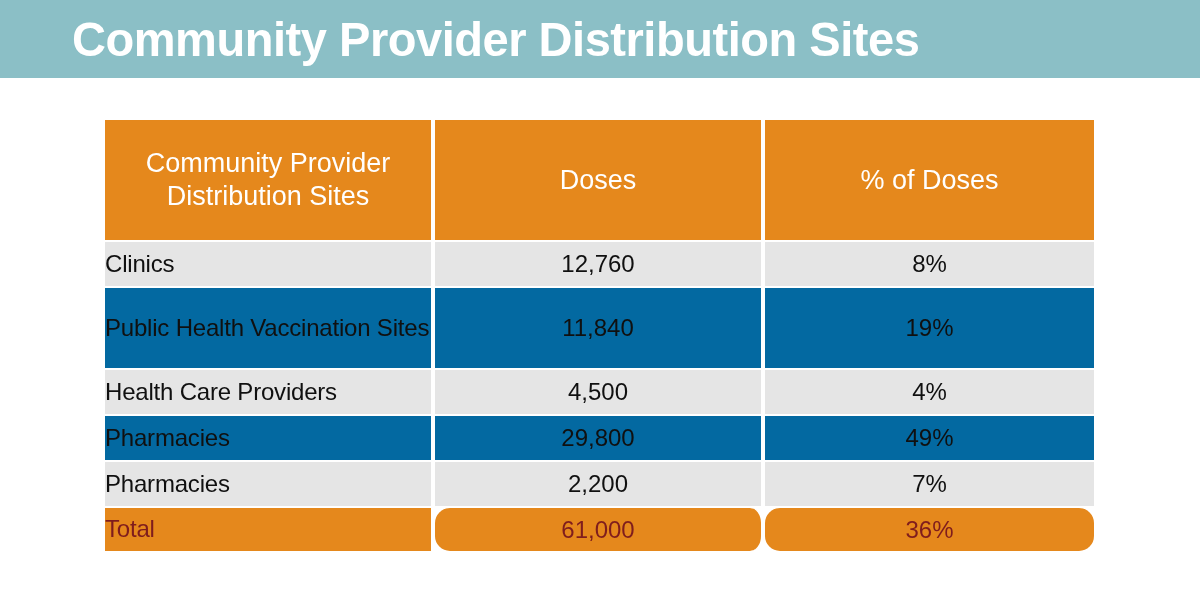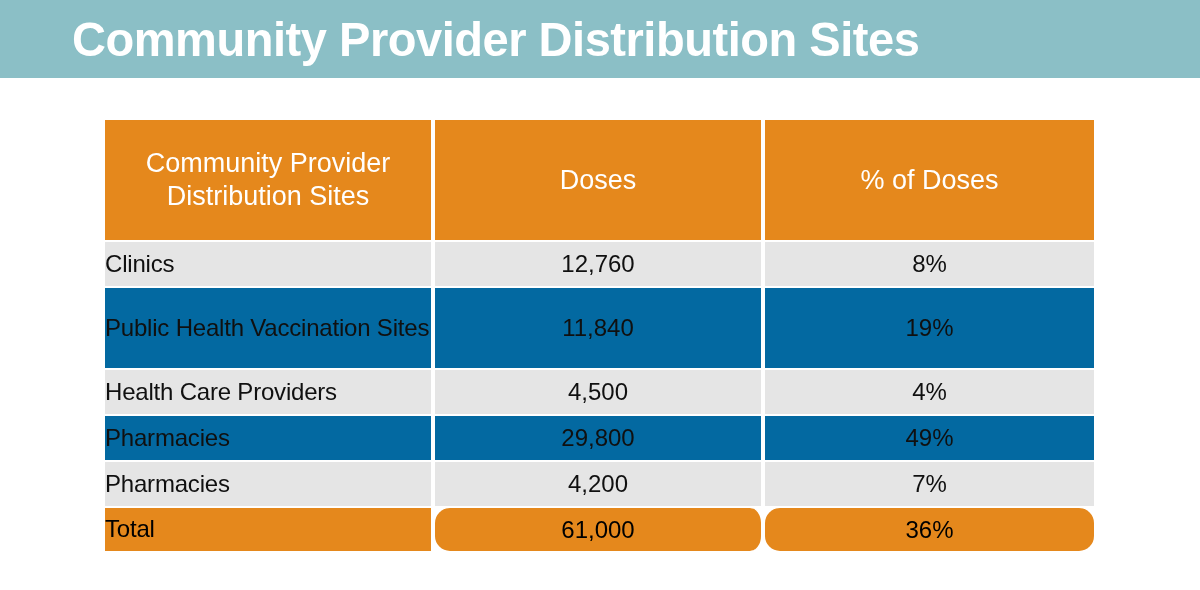--- a/index.html
+++ b/index.html
@@ -109,21 +109,21 @@
   tbody tr.tone-dark td { background: #e5e5e5; }
   tbody tr.tone-light td { background: #0369a1; }
 
   tbody tr.row-h1 { height: 46px; }
   tbody tr.row-h2 { height: 82px; }
 
   
   tbody tr.row-total { height: 43px; }
   tbody tr.row-total td {
     background: #E5881C;
-    color: #000000;
+    color: #7f1d1d;
     border-bottom: none;
   }
   tbody tr.row-total td.cell-label {
     font-weight: bold;
   }
   tbody tr.row-total td.cell-num {
     vertical-align: middle;
     padding-top: 0;
     border-radius: 15px;
   }
@@ -169,21 +169,21 @@
     </tr>
 
     <tr class="tone-light row-h1">
       <td class="cell-label">Pharmacies</td>
       <td class="cell-num">29,800</td>
       <td class="cell-num">49%</td>
     </tr>
 
     <tr class="tone-dark row-h1">
       <td class="cell-label">Pharmacies</td>
-      <td class="cell-num">4,200</td>
+      <td class="cell-num">2,200</td>
       <td class="cell-num">7%</td>
     </tr>
 
     <tr class="row-total">
       <td class="cell-label">Total</td>
       <td class="cell-num">61,000</td>
       <td class="cell-num">36%</td>
     </tr>
 
   </tbody>

